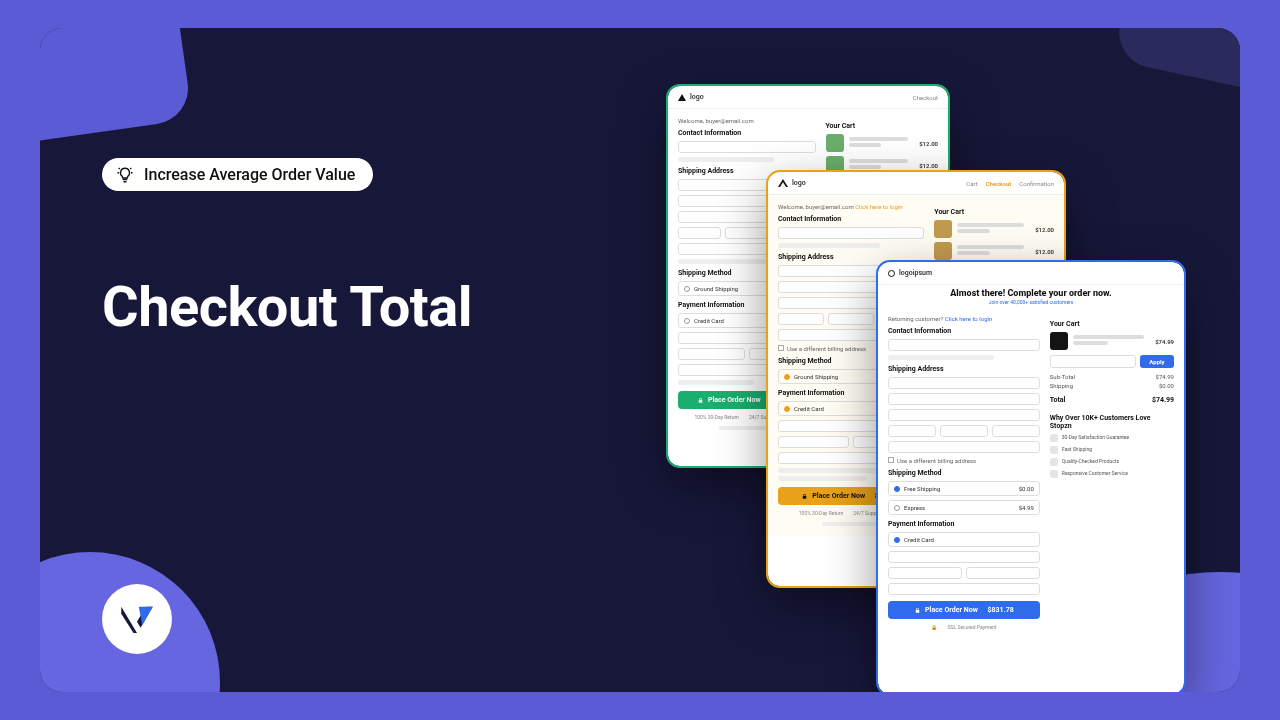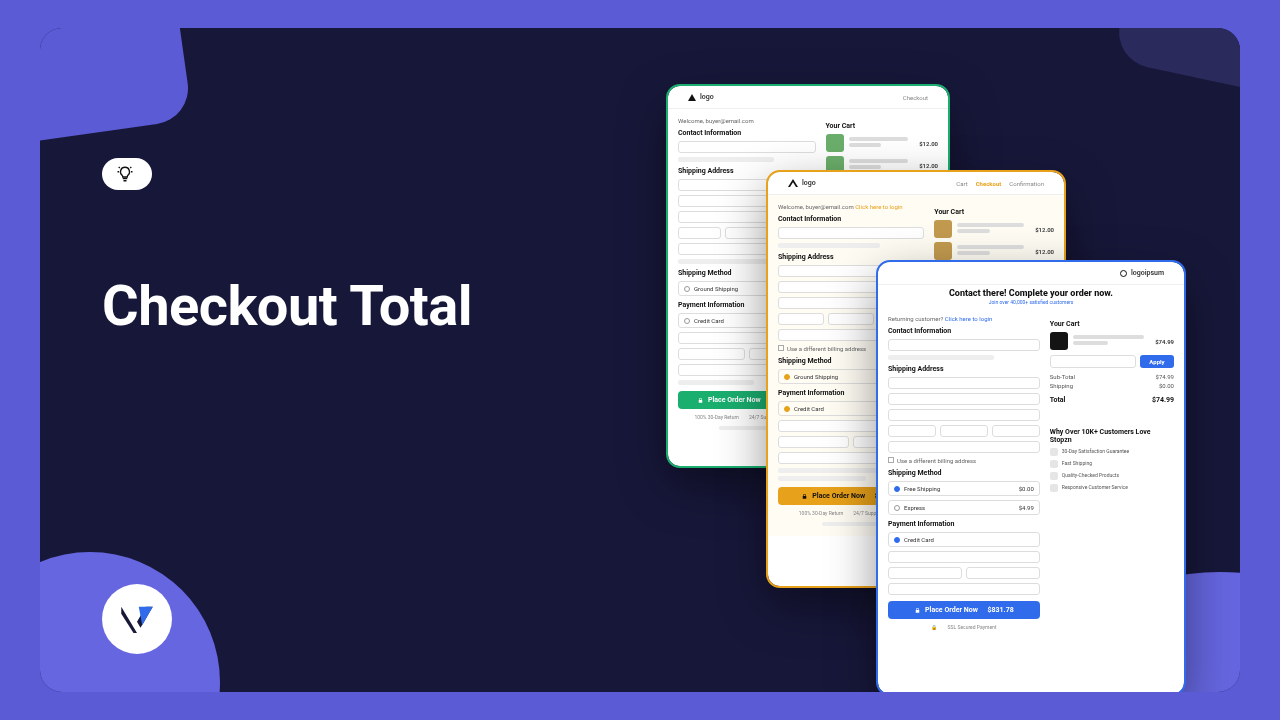--- a/index.html
+++ b/index.html
@@ -17,21 +17,21 @@
   .content{position:absolute;left:62px;top:130px;color:#fff}
   .pill{display:inline-flex;align-items:center;gap:10px;background:#fff;color:#111;border-radius:999px;padding:7px 18px 7px 14px;font-size:16px;font-weight:500}
   .bulb{width:18px;height:18px;display:inline-block}
   h1{margin-top:26px;font-size:56px;line-height:1.08;font-weight:700;letter-spacing:-.5px}
 
   .logo-badge{position:absolute;left:62px;bottom:38px;width:70px;height:70px;border-radius:50%;background:#fff;display:flex;align-items:center;justify-content:center}
 
   
   .cluster{position:absolute;right:52px;top:58px}
   .card{position:absolute;background:#fff;border-radius:12px;box-shadow:0 18px 50px rgba(0,0,0,.45);overflow:hidden}
-  .card .chrome{padding:7px 20px;display:flex;align-items:center;justify-content:space-between;font-size:7px;color:#333;border-bottom:1px solid #eee}
+  .card .chrome{padding:7px 10px;display:flex;align-items:center;justify-content:space-between;font-size:7px;color:#333;border-bottom:1px solid #eee}
   .card .brand{display:flex;align-items:center;gap:4px;font-weight:600}
   .card .steps{display:flex;gap:8px;font-size:6px;color:#888}
   .card .body{display:flex;gap:10px;padding:8px 10px 10px}
   .col-l{flex:1.1}
   .col-r{flex:.9}
   .sect{font-size:7px;font-weight:700;color:#111;margin:5px 0 4px}
   .field{height:12px;border:1px solid #ddd;border-radius:3px;margin-bottom:4px;background:#fff}
   .row2{display:flex;gap:4px}
   .row2 .field{flex:1}
   .note{height:5px;background:#eee;border-radius:2px;margin:3px 0;width:70%}
@@ -89,20 +89,21 @@
 
     <div class="content">
       <span class="pill">
         <span class="bulb">
           <svg viewBox="0 0 24 24" fill="none" stroke="#111" stroke-width="1.8">
             <path d="M9 18h6M10 21h4"></path>
             <path d="M12 3a6 6 0 0 0-4 10.5c.8.8 1 1.5 1 2.5h6c0-1 .2-1.7 1-2.5A6 6 0 0 0 12 3z"></path>
             <path d="M4 9H2M22 9h-2M5 4 3.6 2.6M19 4l1.4-1.4"></path>
           </svg>
         </span>
+        <span>Increase Average Order Value</span>
       </span>
       <h1>
         <br>
         <span>Checkout Total</span>
       </h1>
     </div>
 
     <div class="logo-badge">
       <svg viewBox="0 0 48 48" width="42" height="42">
         <path d="M6 10 L24 40 L20 40 L6 18 Z" fill="#17173A"></path>
@@ -300,27 +301,27 @@
               </div>
             <div class="sum-row total">
                 <span>Total</span>
                 <span>$77.98</span>
               </div>
           </div>
         </div>
       </div>
 
       <div class="card c-blue">
-        <div class="chrome" style="justify-content:flex-end">
+        <div class="chrome" style="justify-content:flex-start">
           <span class="brand">
               <span style="width:7px;height:7px;border-radius:50%;border:1.5px solid #111;display:inline-block"></span>
               <span>logoipsum</span>
             </span>
         </div>
-        <div class="hero">Contact there! Complete your order now.</div>
+        <div class="hero">Almost there! Complete your order now.</div>
         <div class="herosub">Join over 40,000+ satisfied customers</div>
         <div class="body">
           <div class="col-l">
             <div class="subhead"><span>Returning customer?</span> <span style="color:#2F6BEB">Click here to login</span></div>
             <div class="sect">Contact Information</div>
             <div class="field"></div>
             <div class="note"></div>
             <div class="sect">Shipping Address</div>
             <div class="field"></div>
             <div class="field"></div>
@@ -384,21 +385,21 @@
                 <span>$74.99</span>
               </div>
             <div class="sum-row">
                 <span>Shipping</span>
                 <span>$0.00</span>
               </div>
             <div class="sum-row total">
                 <span>Total</span>
                 <span>$74.99</span>
               </div>
-            <div class="sect" style="margin-top:24px">Why Over 10K+ Customers Love Stopzn</div>
+            <div class="sect" style="margin-top:10px">Why Over 10K+ Customers Love Stopzn</div>
             <div class="benefits">
               <div class="b">
                   <span class="bicon"></span>
                   <span>30-Day Satisfaction Guarantee</span>
                 </div>
               <div class="b">
                   <span class="bicon"></span>
                   <span>Fast Shipping</span>
                 </div>
               <div class="b">

